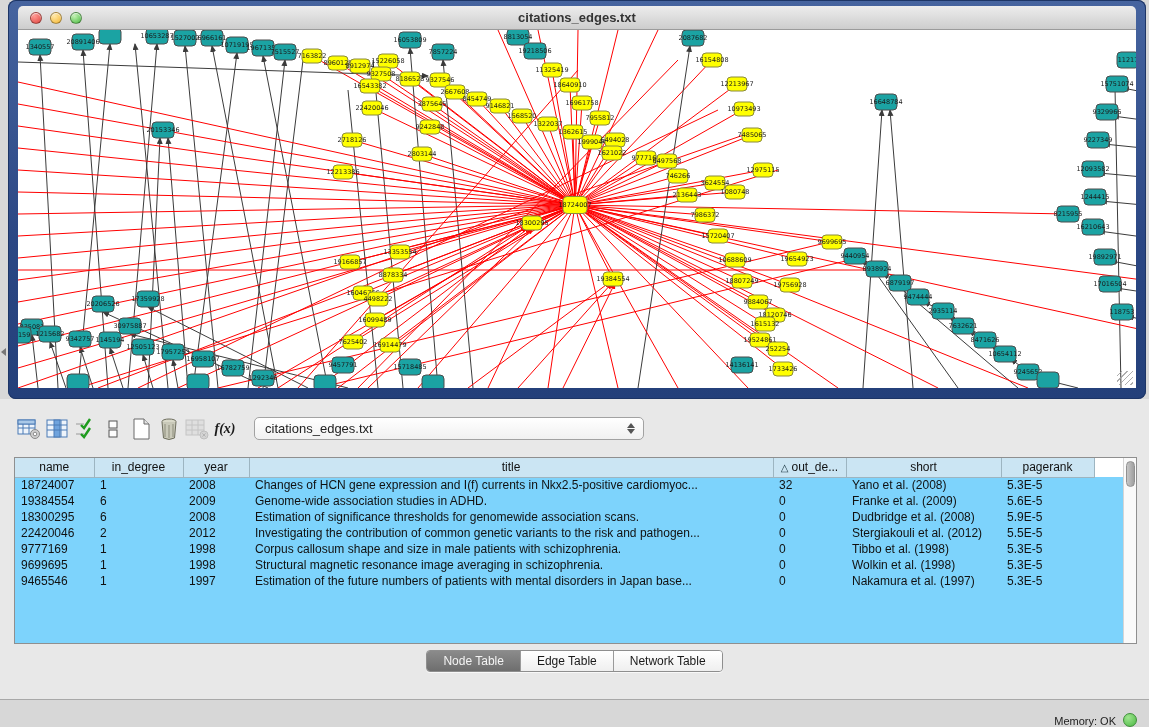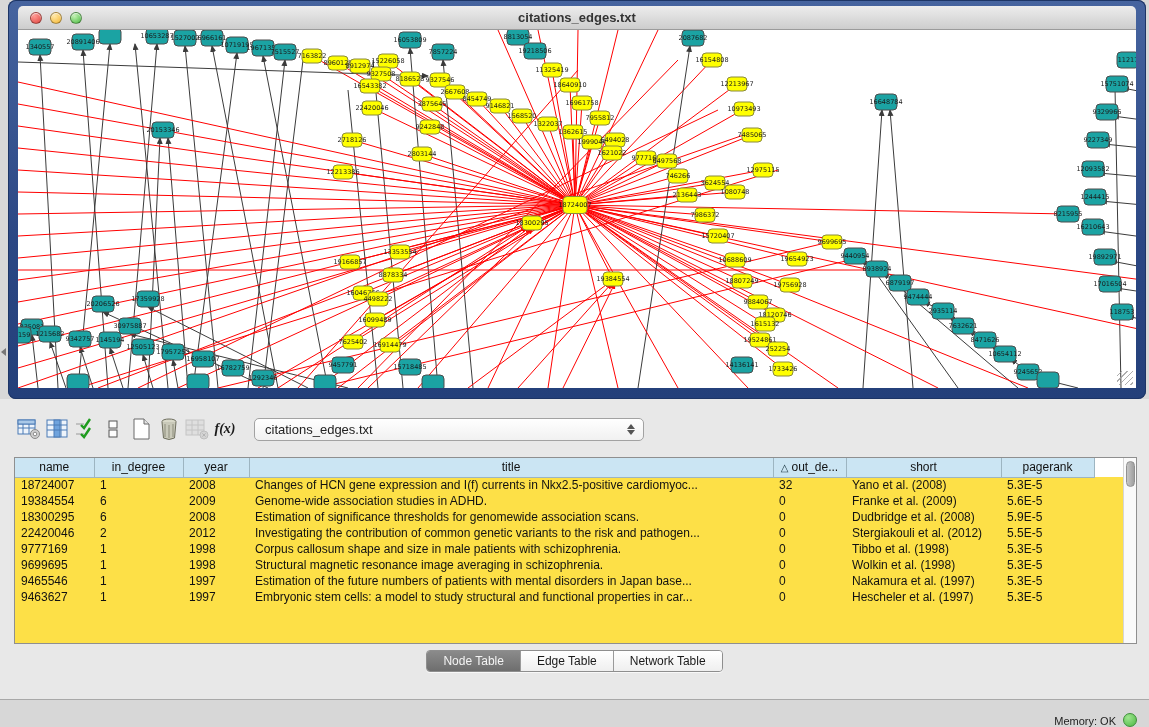--- a/index.html
+++ b/index.html
@@ -35,37 +35,37 @@
     border-bottom:1px solid #b5b5b5; display:flex; align-items:center; padding:0 10px; position:relative; }
   .panel-title { font-size:12px; color:#333; }
   .panel-header .spacer { flex:1; }
   .hdr-btn { background:none; border:none; width:22px; height:20px; cursor:default;
     display:flex; align-items:center; justify-content:center; }
   .float-ico { position:relative; width:13px; height:12px; }
   .float-ico .b1 { position:absolute; left:3px; top:0; width:9px; height:8px; border:1px solid #8b8450; background:#f2efd8; }
   .float-ico .b2 { position:absolute; left:0; top:5px; width:7px; height:6px; border:1px solid #2c4770; background:#e8edf5; }
   .x-ico { font-size:15px; font-weight:bold; color:#1c1c1c; line-height:1; }
 
-  .toolbar { display:flex; align-items:flex-end; gap:2px; padding:18px 0 8px 16px; }
+  .toolbar { display:flex; align-items:flex-start; gap:2px; padding:18px 0 8px 16px; }
   .tb-btn { background:none; border:none; width:26px; height:24px; display:flex;
     align-items:center; justify-content:center; cursor:default; }
   .tb-btn.disabled { opacity:.45; }
   .fx { font-family:"Liberation Serif", serif; font-style:italic; font-weight:bold;
     font-size:14px; color:#1a1a1a; }
   .tbl-select { width:390px; height:23px; margin-left:14px; border:1px solid #a2a2a2; border-radius:5px;
     background:linear-gradient(#ffffff,#f1f1f1); font-size:13px; color:#222;
     display:flex; align-items:center; padding:0 8px 0 10px; position:relative; }
   .tbl-select .val { flex:1; }
   .stepper { display:flex; flex-direction:column; gap:1px; }
   .stepper span { width:0; height:0; border-left:4px solid transparent; border-right:4px solid transparent; }
   .stepper .up { border-bottom:5px solid #555; }
   .stepper .dn { border-top:5px solid #555; }
 
   .table-wrap { position:relative; margin:8px 12px 0 14px; height:187px;
-    border:1px solid #8f8f8f; background:#fde047; overflow:hidden; }
+    border:1px solid #8f8f8f; background:#7dd3fc; overflow:hidden; }
   table.data { border-collapse:collapse; width:1110px; table-layout:fixed; }
   table.data th { background:#cbe5f3; border:1px solid #9db5c1; border-top:none;
     height:19px; font-size:12px; font-weight:normal; color:#111; text-align:center;
     overflow:hidden; white-space:nowrap; }
   table.data th:first-child{ border-left:none; }
   table.data th.empty { background:#fff; border:none; }
   table.data td { height:16px; font-size:12px; color:#111; padding:0 4px 0 6px;
     white-space:nowrap; overflow:hidden; }
   .sort-tri { display:inline-block; margin-right:3px; font-size:10px; color:#16323c; }
   .vscroll { position:absolute; top:0; right:0; width:13px; height:100%;
@@ -906,30 +906,20 @@
           <tr>
             <td>9465546</td>
             <td>1</td>
             <td>1997</td>
             <td>Estimation of the future numbers of patients with mental disorders in Japan base...</td>
             <td>0</td>
             <td>Nakamura et al. (1997)</td>
             <td>5.3E-5</td>
             <td></td>
           </tr>
-          <tr>
-            <td>9463627</td>
-            <td>1</td>
-            <td>1997</td>
-            <td>Embryonic stem cells: a model to study structural and functional properties in car...</td>
-            <td>0</td>
-            <td>Hescheler et al. (1997)</td>
-            <td>5.3E-5</td>
-            <td></td>
-          </tr>
         </tbody>
     </table>
     <div class="vscroll">
       <div class="thumb"></div>
     </div>
   </div>
 
   <div class="tabs">
     <div class="seg">
       <button class="active">Node Table</button>

